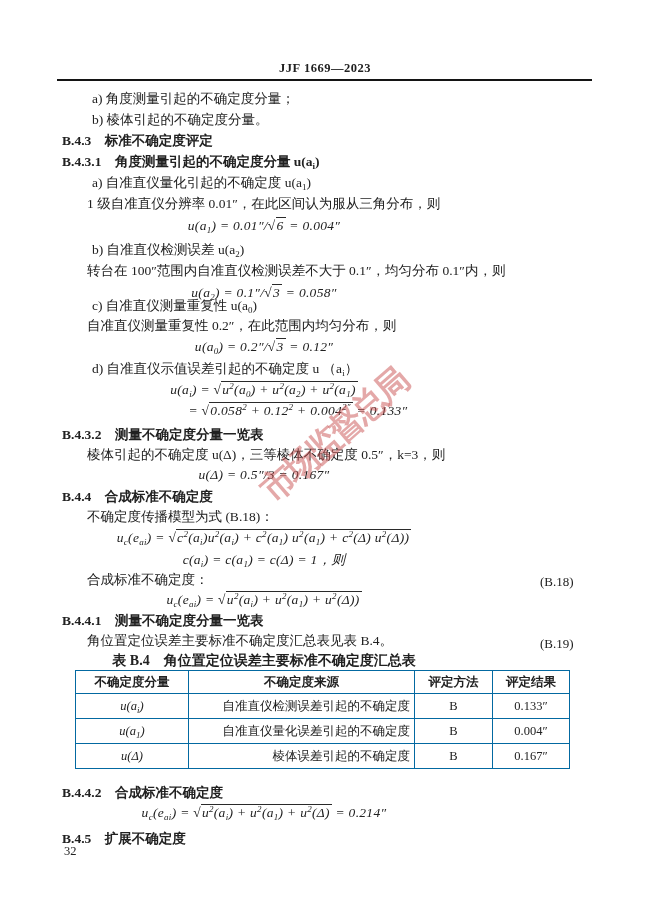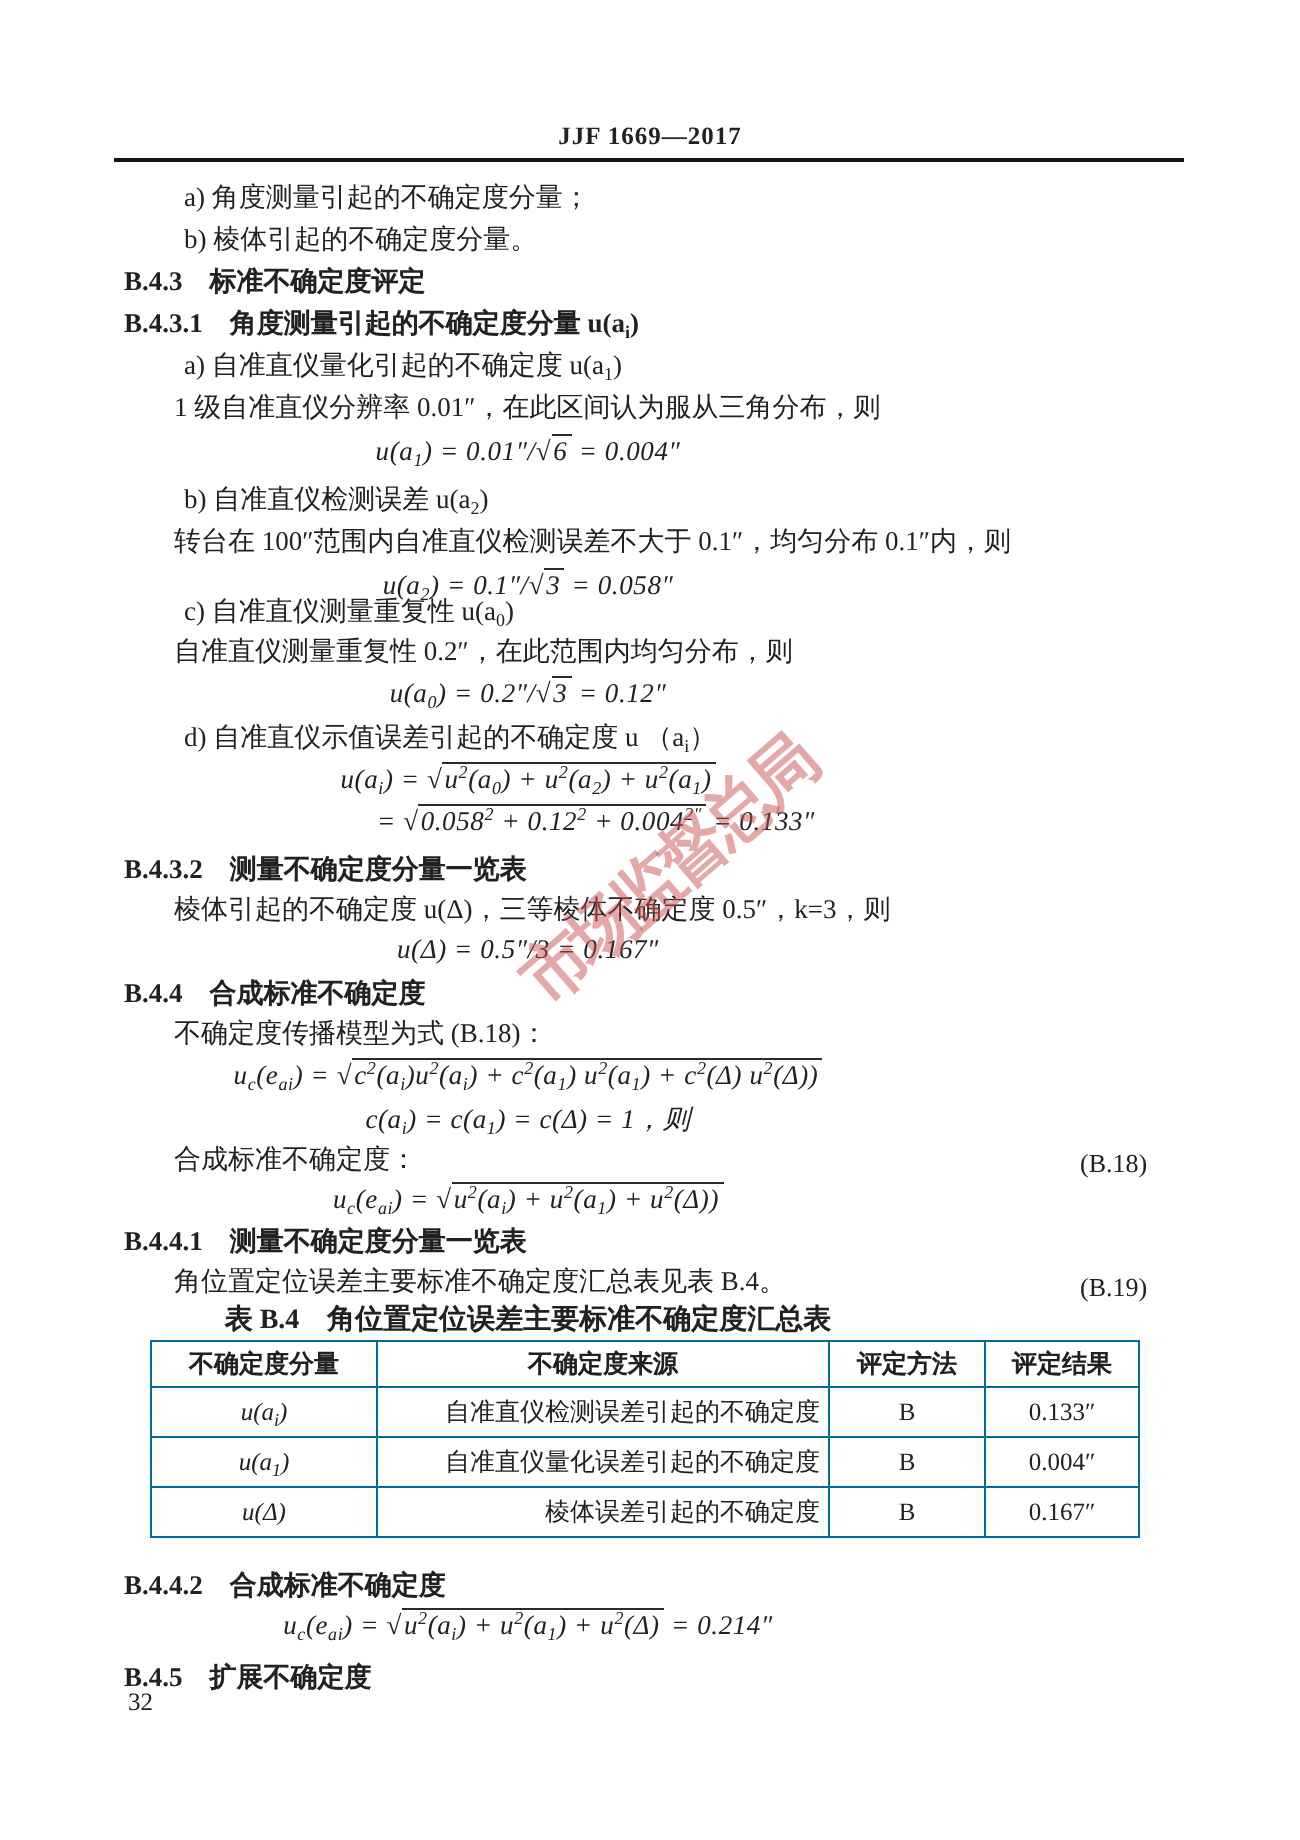--- a/index.html
+++ b/index.html
@@ -34,21 +34,21 @@
       color:rgba(201,82,82,0.5);letter-spacing:-4px;white-space:nowrap;
       font-family:"Liberation Sans","DejaVu Sans",sans-serif;
       pointer-events:none;z-index:5;}
   .pagenum{position:absolute;left:64px;top:844px;font-size:12.5px;}
 </style>
 </head>
 <body>
 
 <div class="page">
 
-  <div class="hdr">JJF 1669—2017</div>
+  <div class="hdr">JJF 1669—2023</div>
   <div class="rule"></div>
 
   <div class="ln" style="top:90px;left:92px">a) 角度测量引起的不确定度分量；</div>
   <div class="ln" style="top:111px;left:92px">b) 棱体引起的不确定度分量。</div>
 
   <div class="ln bold" style="top:132px;left:62px">B.4.3　标准不确定度评定</div>
   <div class="ln bold" style="top:153px;left:62px">B.4.3.1　角度测量引起的不确定度分量 u(a<sub>i</sub>)</div>
 
   <div class="ln" style="top:174px;left:92px">a) 自准直仪量化引起的不确定度 u(a<sub>1</sub>)</div>
   <div class="ln" style="top:195px;left:87px">1 级自准直仪分辨率 0.01″，在此区间认为服从三角分布，则</div>

